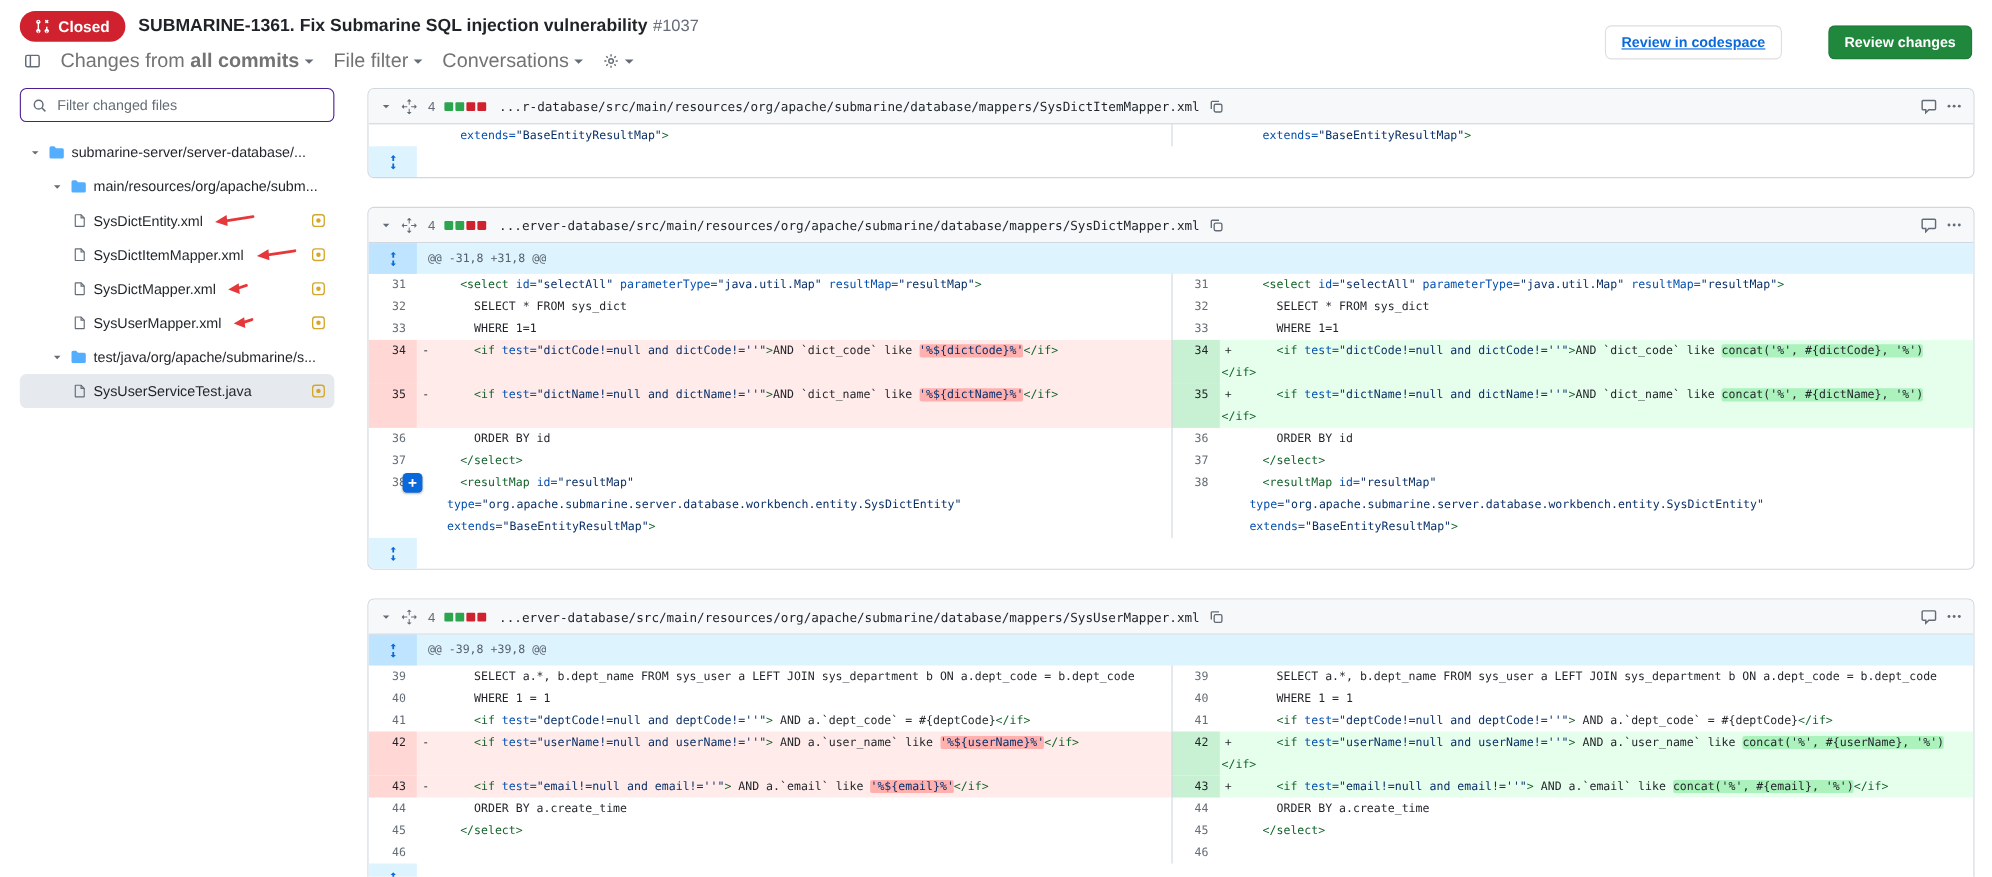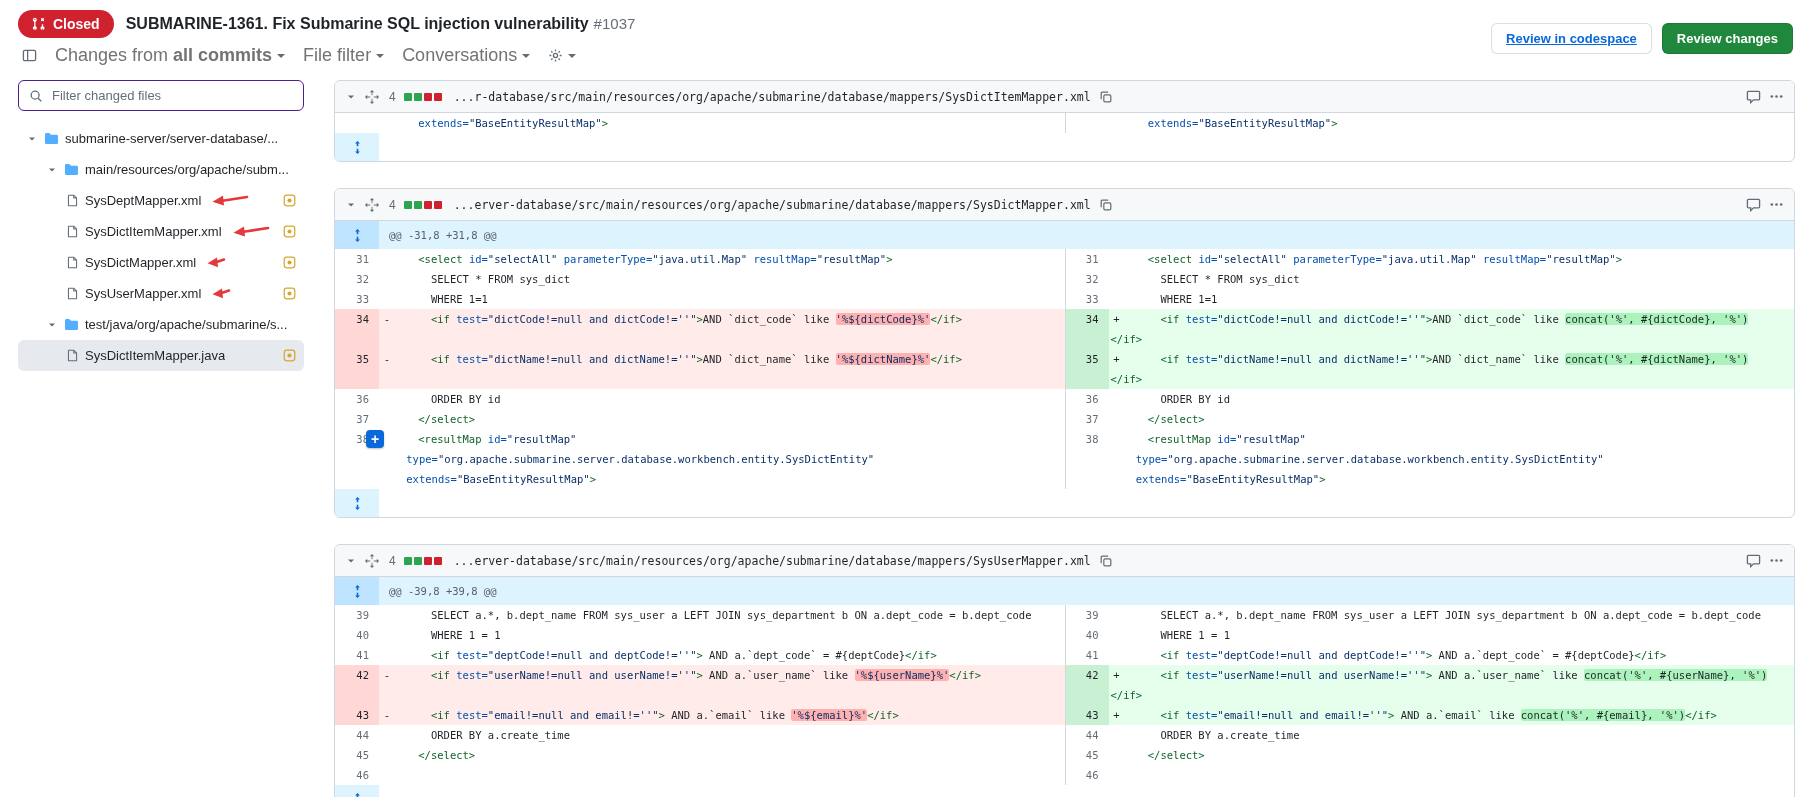--- a/index.html
+++ b/index.html
@@ -19,21 +19,21 @@
   h1.pr-title { font-size: 16px; font-weight: 700; margin: 0; white-space: nowrap; }
   .pr-num { color: #656d76; font-weight: 400; margin-left: 5px; font-size: 15px; }
   .toolbar-row { display: flex; align-items: center; gap: 18px; font-size: 18px; color: #737373; padding-left: 4px; }
   .tb-item { display: inline-flex; align-items: center; gap: 5px; cursor: pointer; }
   .tb-item strong { font-weight: 700; }
   .caret { width: 0; height: 0; border-left: 4px solid transparent; border-right: 4px solid transparent; border-top: 4px solid #636c76; margin-top: 1px; }
   .actions { display: flex; gap: 10px; align-items: center; }
   .btn { font-size: 13px; font-weight: 700; padding: 7px 14px; border-radius: 6px;
     border: 1px solid rgba(27,31,36,0.15); cursor: pointer; font-family: inherit; white-space: nowrap; }
   .btn-codespace { background: #ffffff; color: #0969da; text-decoration: underline; }
-  .btn-review { background: #1f883d; color: #ffffff; }
+  .btn-review { background: #1f883d; color: #ffffff; margin-left: 32px; }
 
   
   .page { display: flex; align-items: flex-start; }
   .sidebar { width: 322px; flex: none; padding: 10px 18px 0 18px; }
   .main { flex: 1; min-width: 0; padding: 10px 16px 0 12px; }
 
   
   .filter-box { display: flex; align-items: center; gap: 7px; border: 1px solid #4c1d95; border-radius: 6px;
     padding: 6px 10px; background: #fff; }
   .filter-box input { border: none; outline: none; font-size: 13px; width: 100%; color: #1f2328;
@@ -180,21 +180,21 @@
           </span>
           <span class="tree-label">main/resources/org/apache/subm...</span>
         </div>
         <div class="tree-row" style="padding-left: 48px;">
           <span class="icn">
             <svg width="13" height="15" viewBox="0 0 16 16" fill="none" stroke="#636c76" stroke-width="1.3">
               <path d="M3.5 1.5h6L13 5v9a.5.5 0 0 1-.5.5h-9a.5.5 0 0 1-.5-.5v-12a.5.5 0 0 1 .5-.5z"></path>
               <path d="M9.5 1.5V5H13"></path>
             </svg>
           </span>
-          <span class="tree-label">SysDeptMapper.xml</span>
+          <span class="tree-label">SysDictEntity.xml</span>
           <span class="icn anno">
             <svg width="38" height="13" viewBox="0 0 38 13">
               <line x1="36" y1="3" x2="10" y2="7" stroke="#e5383b" stroke-width="2.6" stroke-linecap="round"></line>
               <path d="M12 1.5 L1.5 7.8 L13 11.5 Z" fill="#e5383b"></path>
             </svg>
           </span>
           <span class="icn status-icon">
             <svg width="13" height="13" viewBox="0 0 16 16">
               <rect x="1.5" y="1.5" width="13" height="13" rx="3" fill="none" stroke="#d4a72c" stroke-width="1.5"></rect>
               <circle cx="8" cy="8" r="2.5" fill="#d4a72c"></circle>
@@ -277,21 +277,21 @@
           </span>
           <span class="tree-label">test/java/org/apache/submarine/s...</span>
         </div>
         <div class="tree-row selected" style="padding-left: 48px;">
           <span class="icn">
             <svg width="13" height="15" viewBox="0 0 16 16" fill="none" stroke="#636c76" stroke-width="1.3">
               <path d="M3.5 1.5h6L13 5v9a.5.5 0 0 1-.5.5h-9a.5.5 0 0 1-.5-.5v-12a.5.5 0 0 1 .5-.5z"></path>
               <path d="M9.5 1.5V5H13"></path>
             </svg>
           </span>
-          <span class="tree-label">SysDictItemMapper.java</span>
+          <span class="tree-label">SysUserServiceTest.java</span>
           <span class="icn status-icon">
             <svg width="13" height="13" viewBox="0 0 16 16">
               <rect x="1.5" y="1.5" width="13" height="13" rx="3" fill="none" stroke="#d4a72c" stroke-width="1.5"></rect>
               <circle cx="8" cy="8" r="2.5" fill="#d4a72c"></circle>
             </svg>
           </span>
         </div>
       </nav>
   </aside>
   <main class="main">

